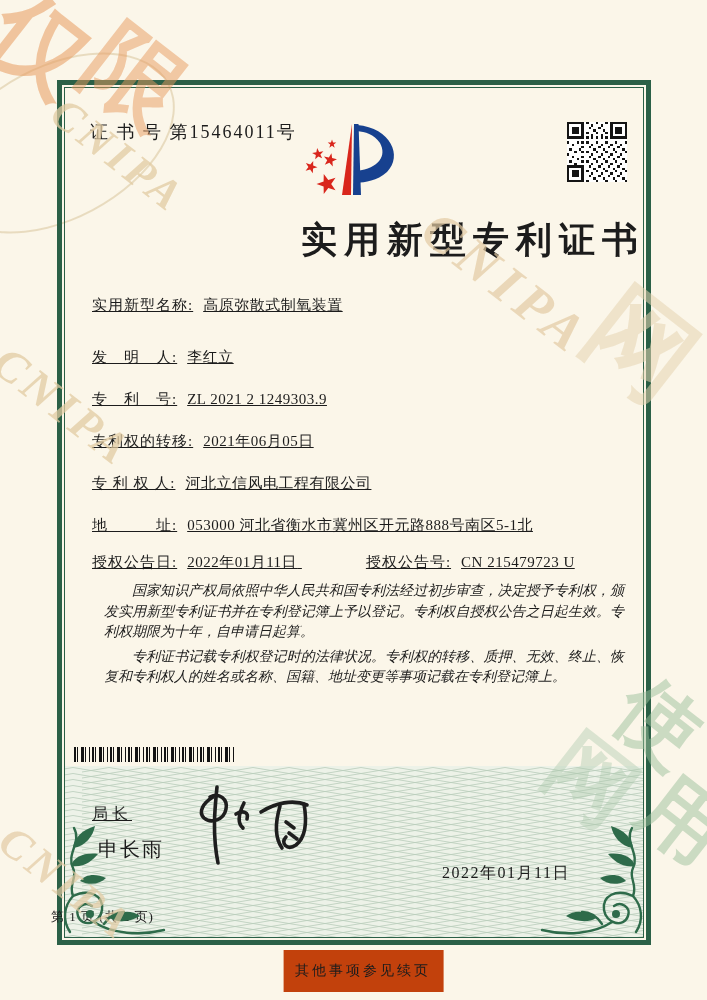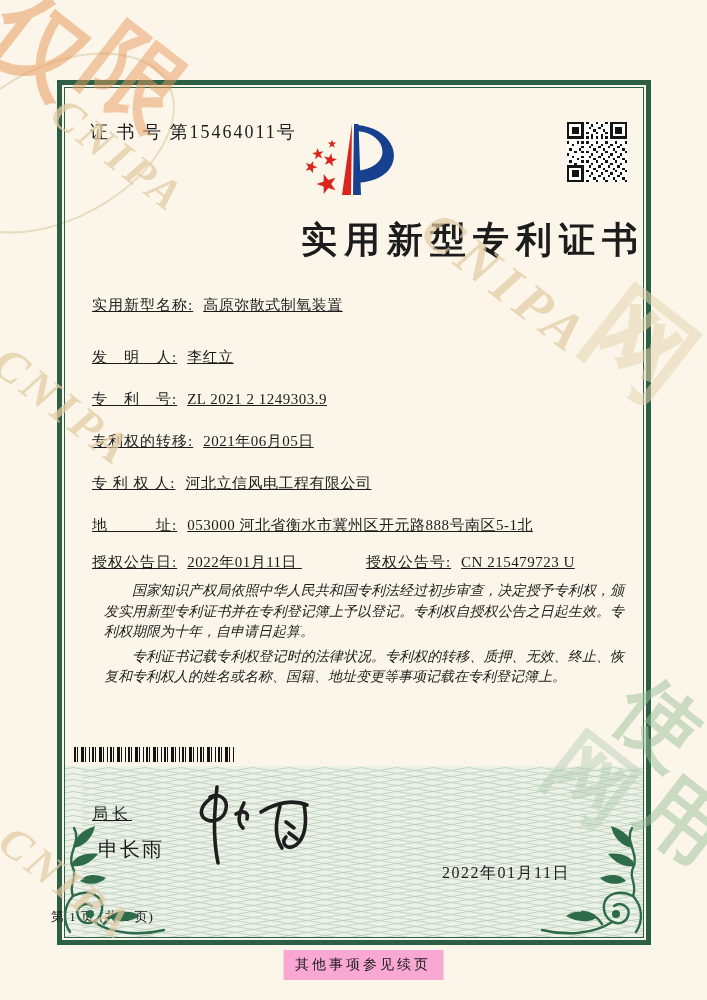--- a/index.html
+++ b/index.html
@@ -46,21 +46,21 @@
   .signature{position:absolute;left:183px;top:781px;width:135px;height:88px;z-index:3;}
   .sign-date{position:absolute;left:442px;top:863px;font-size:16px;letter-spacing:1.5px;z-index:3;}
   .page-indicator{position:absolute;left:51px;top:908px;width:594px;
                   font-size:13px;letter-spacing:1px;z-index:3;}
 
   .corner{position:absolute;top:826px;width:112px;height:114px;z-index:4;}
   .corner-l{left:60px;}
   .corner-r{left:534px;transform:scaleX(-1);}
 
   .footer-note{position:absolute;top:950px;left:50%;transform:translateX(-44%);
-               background:#f9a8d4;padding:6px 12px;font-size:14px;letter-spacing:3px;z-index:3;}
+               background:#c2410c;padding:12px 12px;font-size:14px;letter-spacing:3px;z-index:3;}
 
   
   .wm{position:absolute;font-weight:bold;pointer-events:none;z-index:9;white-space:nowrap;}
   .wm-jin {left:-8px;top:-18px;font-size:96px;color:rgba(232,154,94,.55);transform:rotate(38deg);}
   .wm-xian{left:86px;top:14px;font-size:96px;color:rgba(232,154,94,.5);transform:rotate(38deg);}
   .wm-c1{left:40px;top:130px;font-size:44px;color:rgba(226,203,162,.75);transform:rotate(38deg);letter-spacing:5px;font-style:italic;}
   .wm-c2{left:408px;top:252px;font-size:54px;color:rgba(226,203,162,.7);transform:rotate(38deg);letter-spacing:7px;font-style:italic;}
   .wm-c3{left:-18px;top:380px;font-size:46px;color:rgba(226,203,162,.75);transform:rotate(38deg);letter-spacing:5px;font-style:italic;}
   .wm-c4{left:-12px;top:858px;font-size:44px;color:rgba(226,203,162,.7);transform:rotate(38deg);letter-spacing:5px;font-style:italic;}
   .wm-w1{left:588px;top:276px;font-size:104px;color:rgba(230,212,176,.55);transform:rotate(38deg);}

